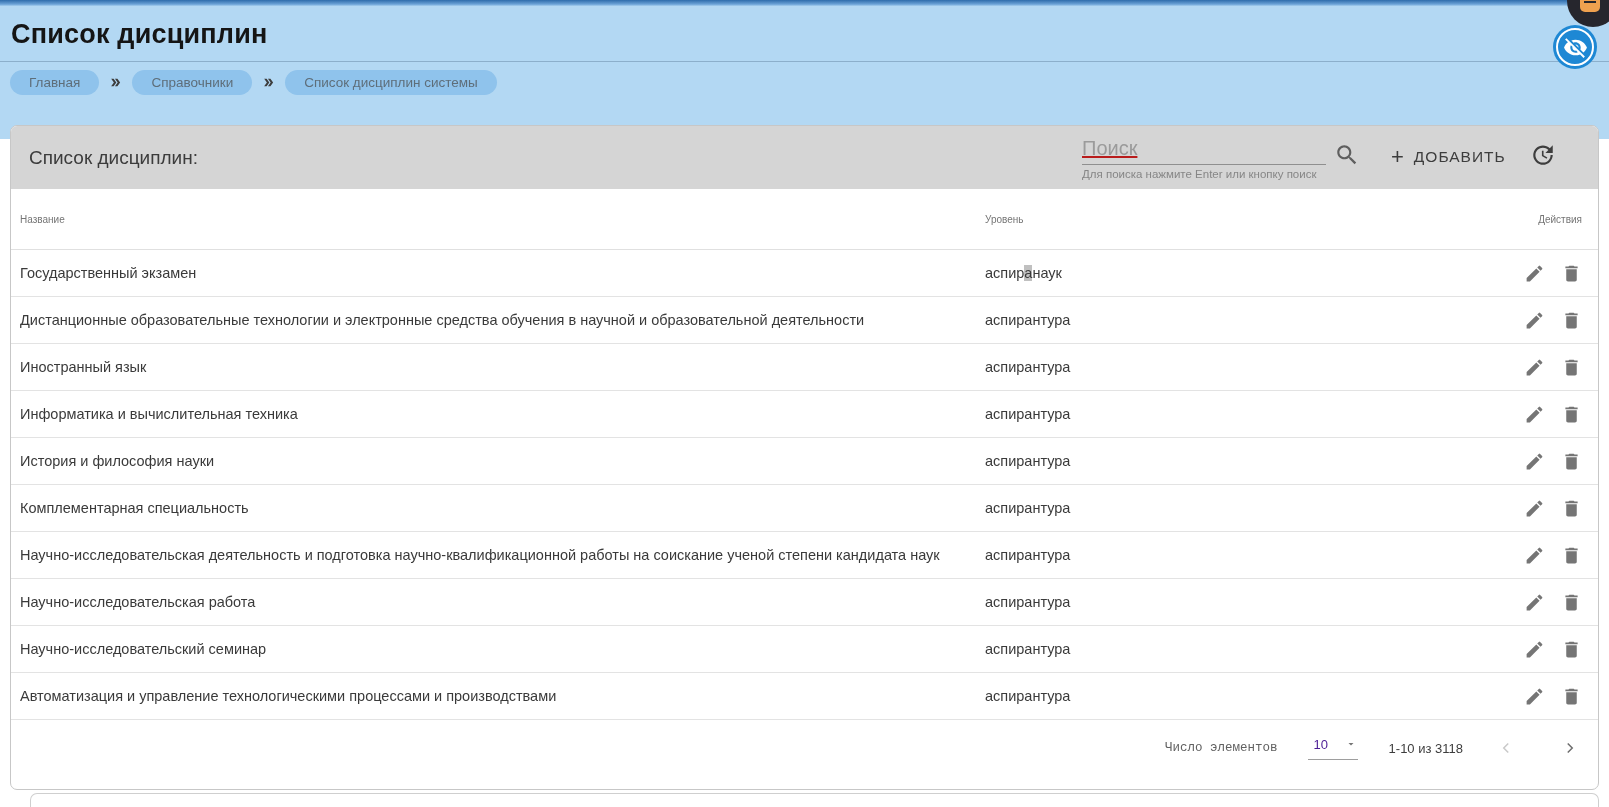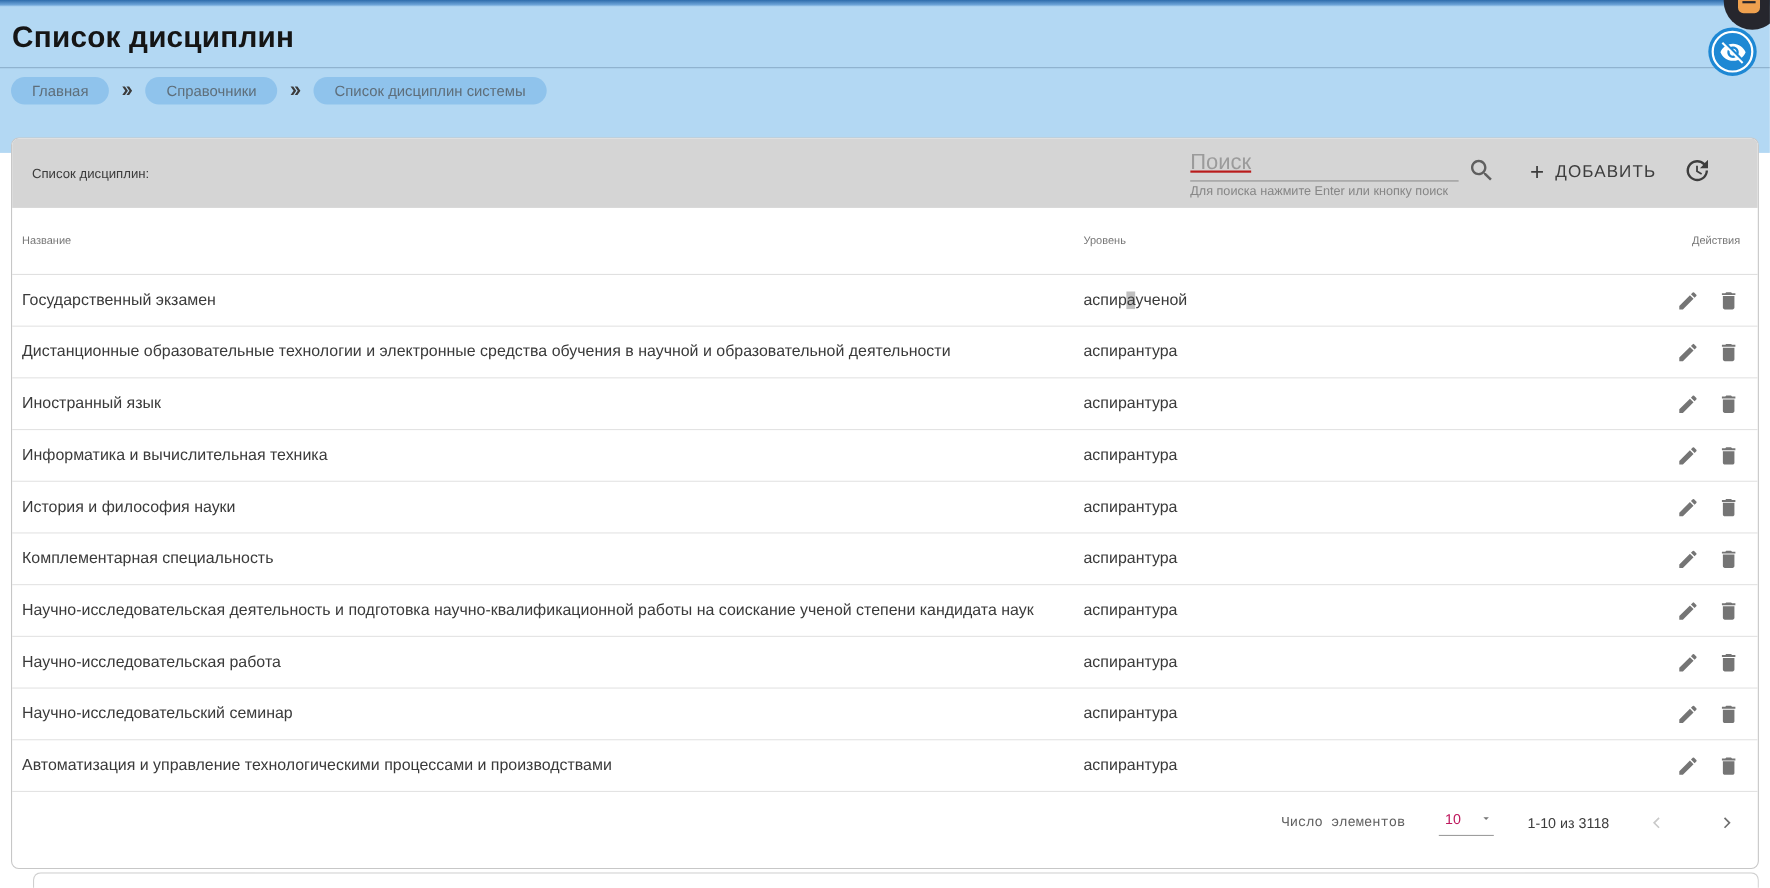--- a/index.html
+++ b/index.html
@@ -67,21 +67,21 @@
 
   
   .card {
     position: absolute; left: 10px; right: 10px; top: 125px; height: 665px;
     background: #ffffff; border: 1px solid #c7c7c7; border-radius: 7px;
     overflow: hidden;
   }
   .card-toolbar { position: relative; height: 63px; background: #d5d5d5; }
   .list-title {
     position: absolute; left: 18px; top: 50%; transform: translateY(-50%);
-    font-size: 12px; color: #3c3c3c;
+    font-size: 19px; color: #3c3c3c;
   }
   .search-wrap { position: absolute; left: 1071px; top: 9px; width: 244px; }
   .search-input {
     width: 100%; border: none; border-bottom: 1px solid #8f8f8f;
     background: transparent; font-size: 20px; font-family: inherit;
     color: #b91c1c; padding: 2px 0 4px; outline: none; text-decoration: underline;
   }
   .search-input::placeholder { color: #9b9b9b; }
   .search-hint { margin-top: 3px; font-size: 11.5px; color: #868686; white-space: nowrap; }
   .search-btn { position: absolute; left: 1322px; top: 16px; width: 28px; height: 28px; }
@@ -118,21 +118,21 @@
   .pagination {
     display: flex; align-items: center; justify-content: flex-end;
     height: 56px; padding-right: 15px;
     color: #616161; font-size: 12.5px;
   }
   .pg-label { margin-right: 30px; font-family: Liberation Mono, monospace; }
   .pg-size {
     width: 50px; border-bottom: 1px solid #9e9e9e;
     display: flex; align-items: center; justify-content: space-between;
     padding: 0 1px 7px 6px; margin-right: 31px;
-    font-size: 13px; color: #be185d; cursor: pointer;
+    font-size: 13px; color: #4c1d95; cursor: pointer;
   }
   .pg-range { margin-right: 30px; font-size: 13px; color: #3d3d3d; }
   .pg-btn { width: 26px; height: 26px; display: flex; align-items: center; justify-content: center; }
   .pg-prev { color: #c9c9c9; margin-right: 38px; }
   .pg-next { color: #6e6e6e; }
 
   
   .footer-card {
     position: absolute; left: 30px; right: 10px; top: 793px; height: 20px;
     background: #ffffff; border: 1px solid #cfcfcf; border-bottom: none;
@@ -206,21 +206,21 @@
   <div class="thead">
     <div class="cell-name">Название</div>
     <div class="cell-level">Уровень</div>
     <div class="cell-actions">Действия</div>
   </div>
 
   <div>
 
       <div class="trow">
         <div class="cell-name"><span>Государственный экзамен</span></div>
-        <div class="cell-level"><span><span>аспир</span><span class="char-hl">а</span><span>ученой</span></span></div>
+        <div class="cell-level"><span><span>аспир</span><span class="char-hl">а</span><span>наук</span></span></div>
         <div class="cell-actions">
           <button class="icon-btn">
             <svg width="21" height="21" viewBox="0 0 24 24">
               <path fill="#757575" d="M3 17.25V21h3.75L17.81 9.94l-3.75-3.75L3 17.25zM20.71 7.04c.39-.39.39-1.02 0-1.41l-2.34-2.34a.9959.9959 0 0 0-1.41 0l-1.83 1.83 3.75 3.75 1.83-1.83z"></path>
             </svg>
           </button>
           <button class="icon-btn">
             <svg width="21" height="21" viewBox="0 0 24 24">
               <path fill="#757575" d="M6 19c0 1.1.9 2 2 2h8c1.1 0 2-.9 2-2V7H6v12zM19 4h-3.5l-1-1h-5l-1 1H5v2h14V4z"></path>
             </svg>

